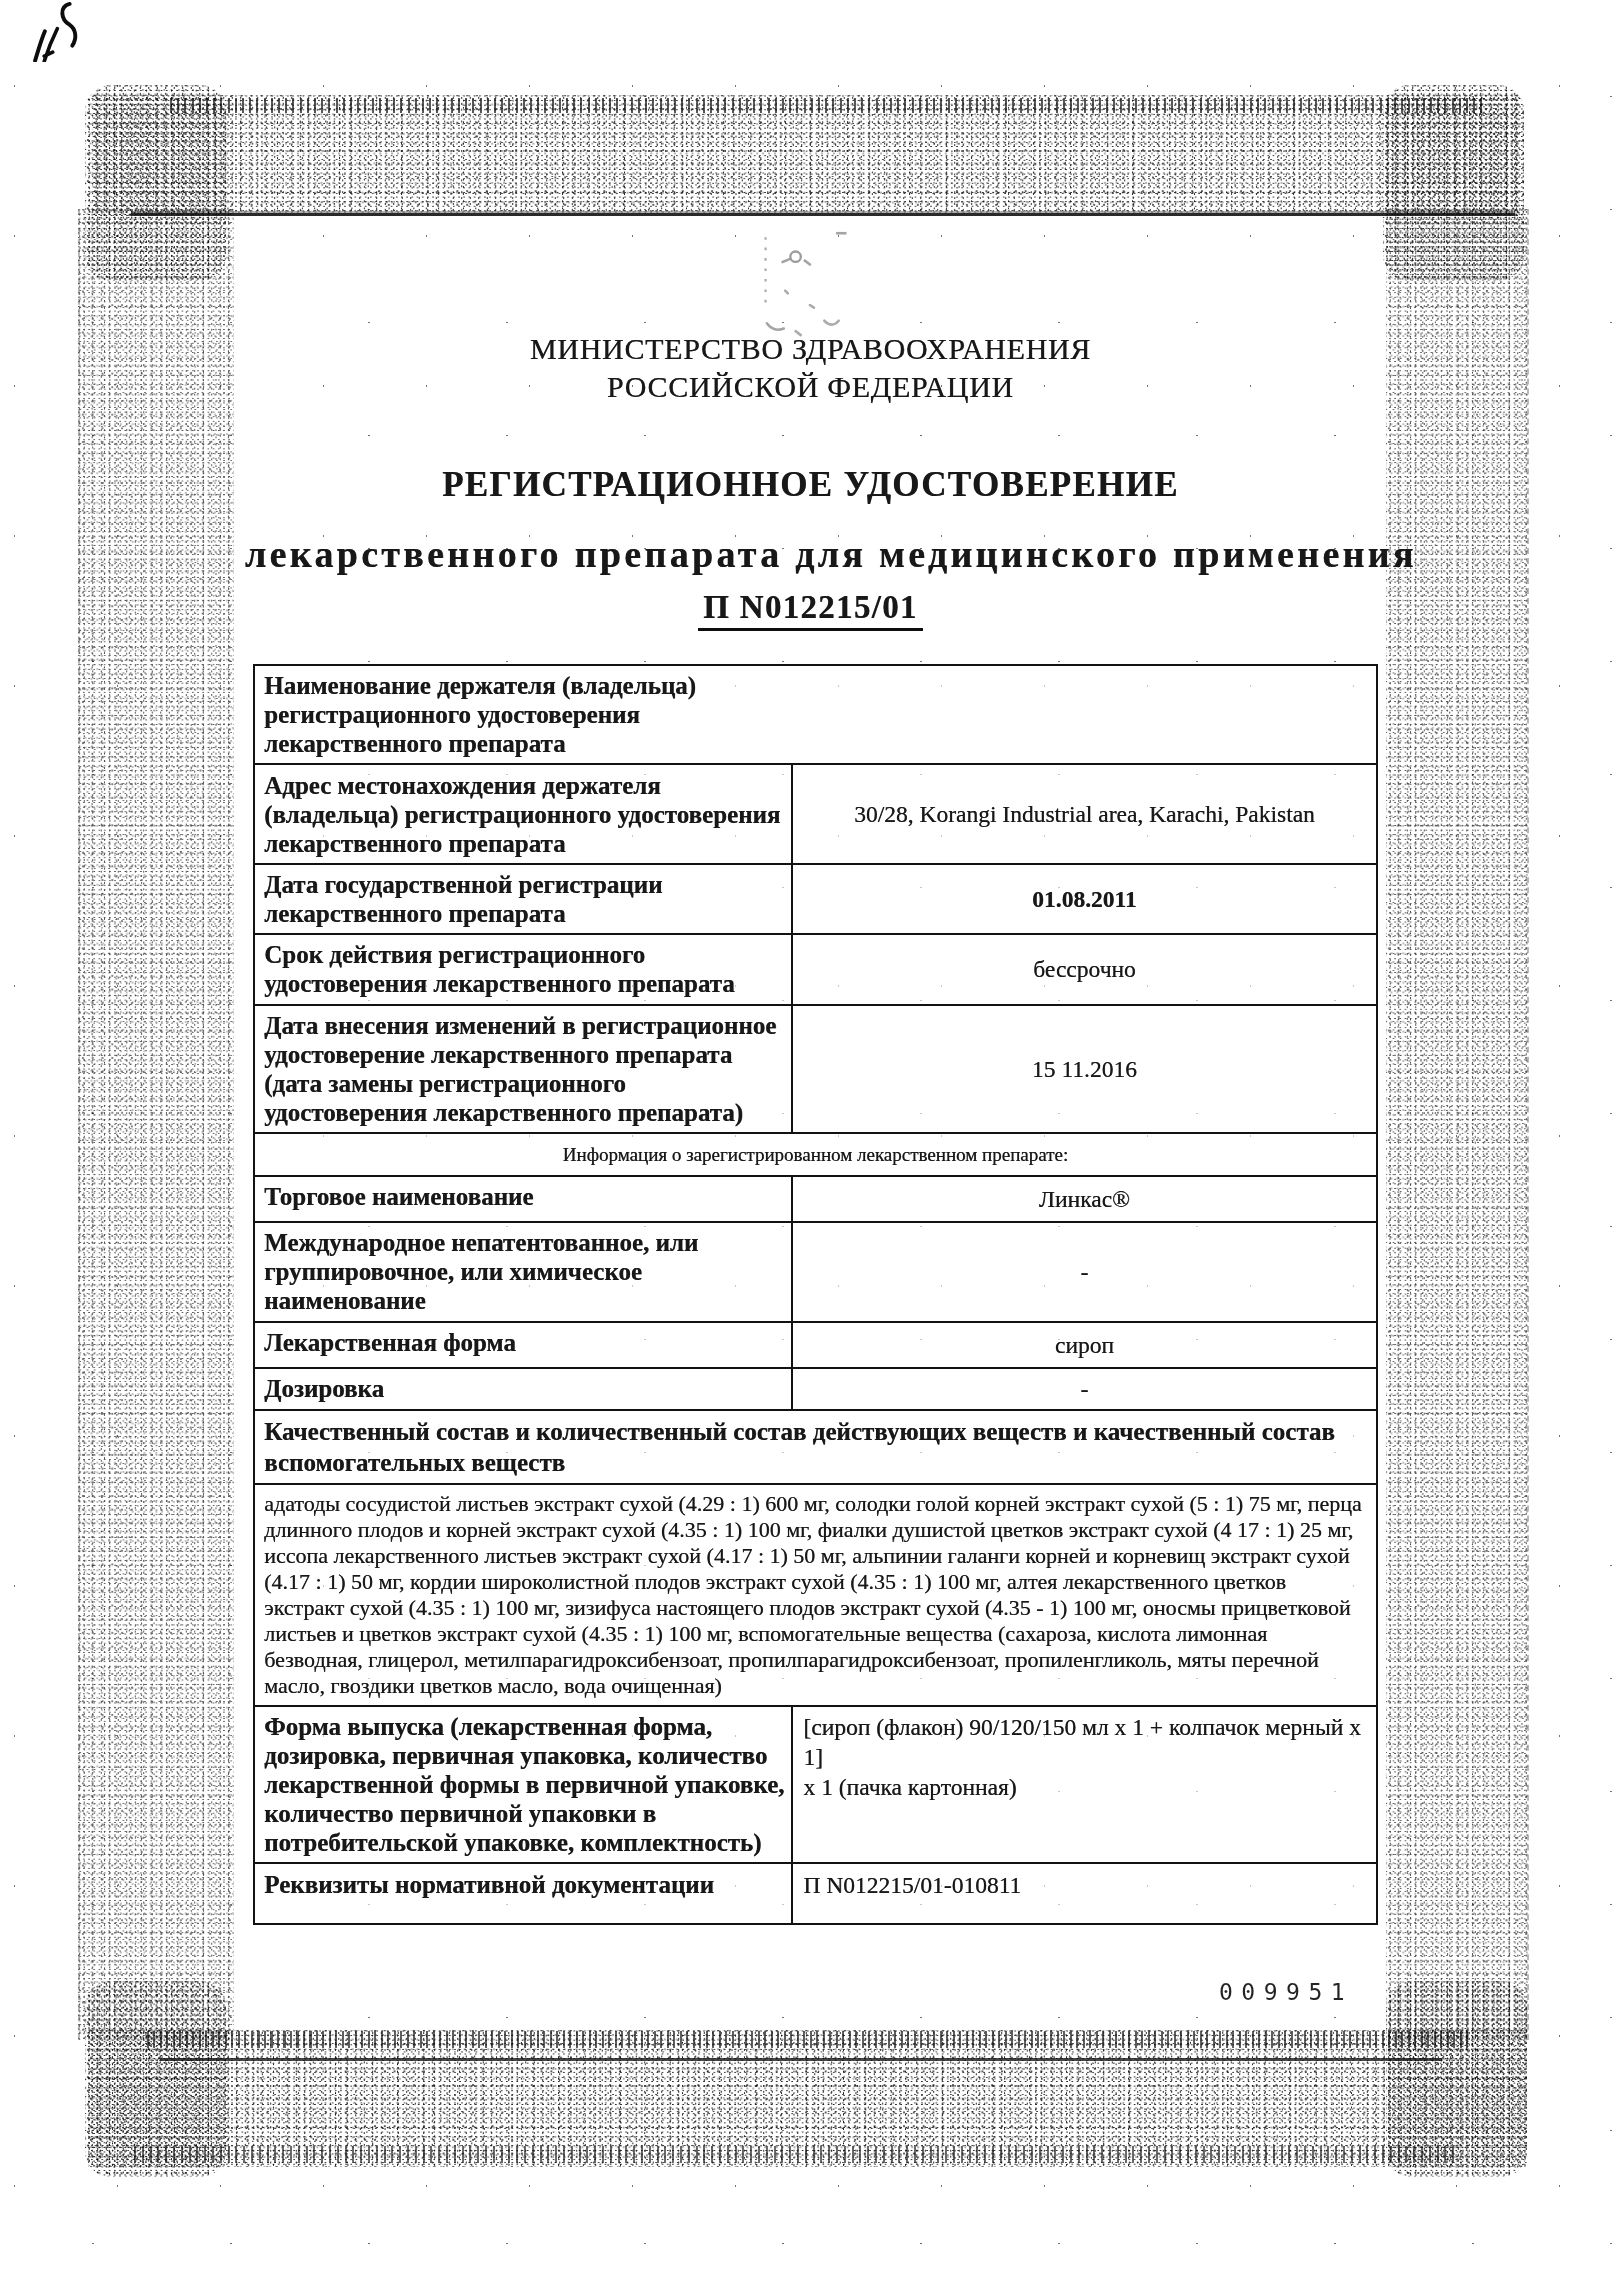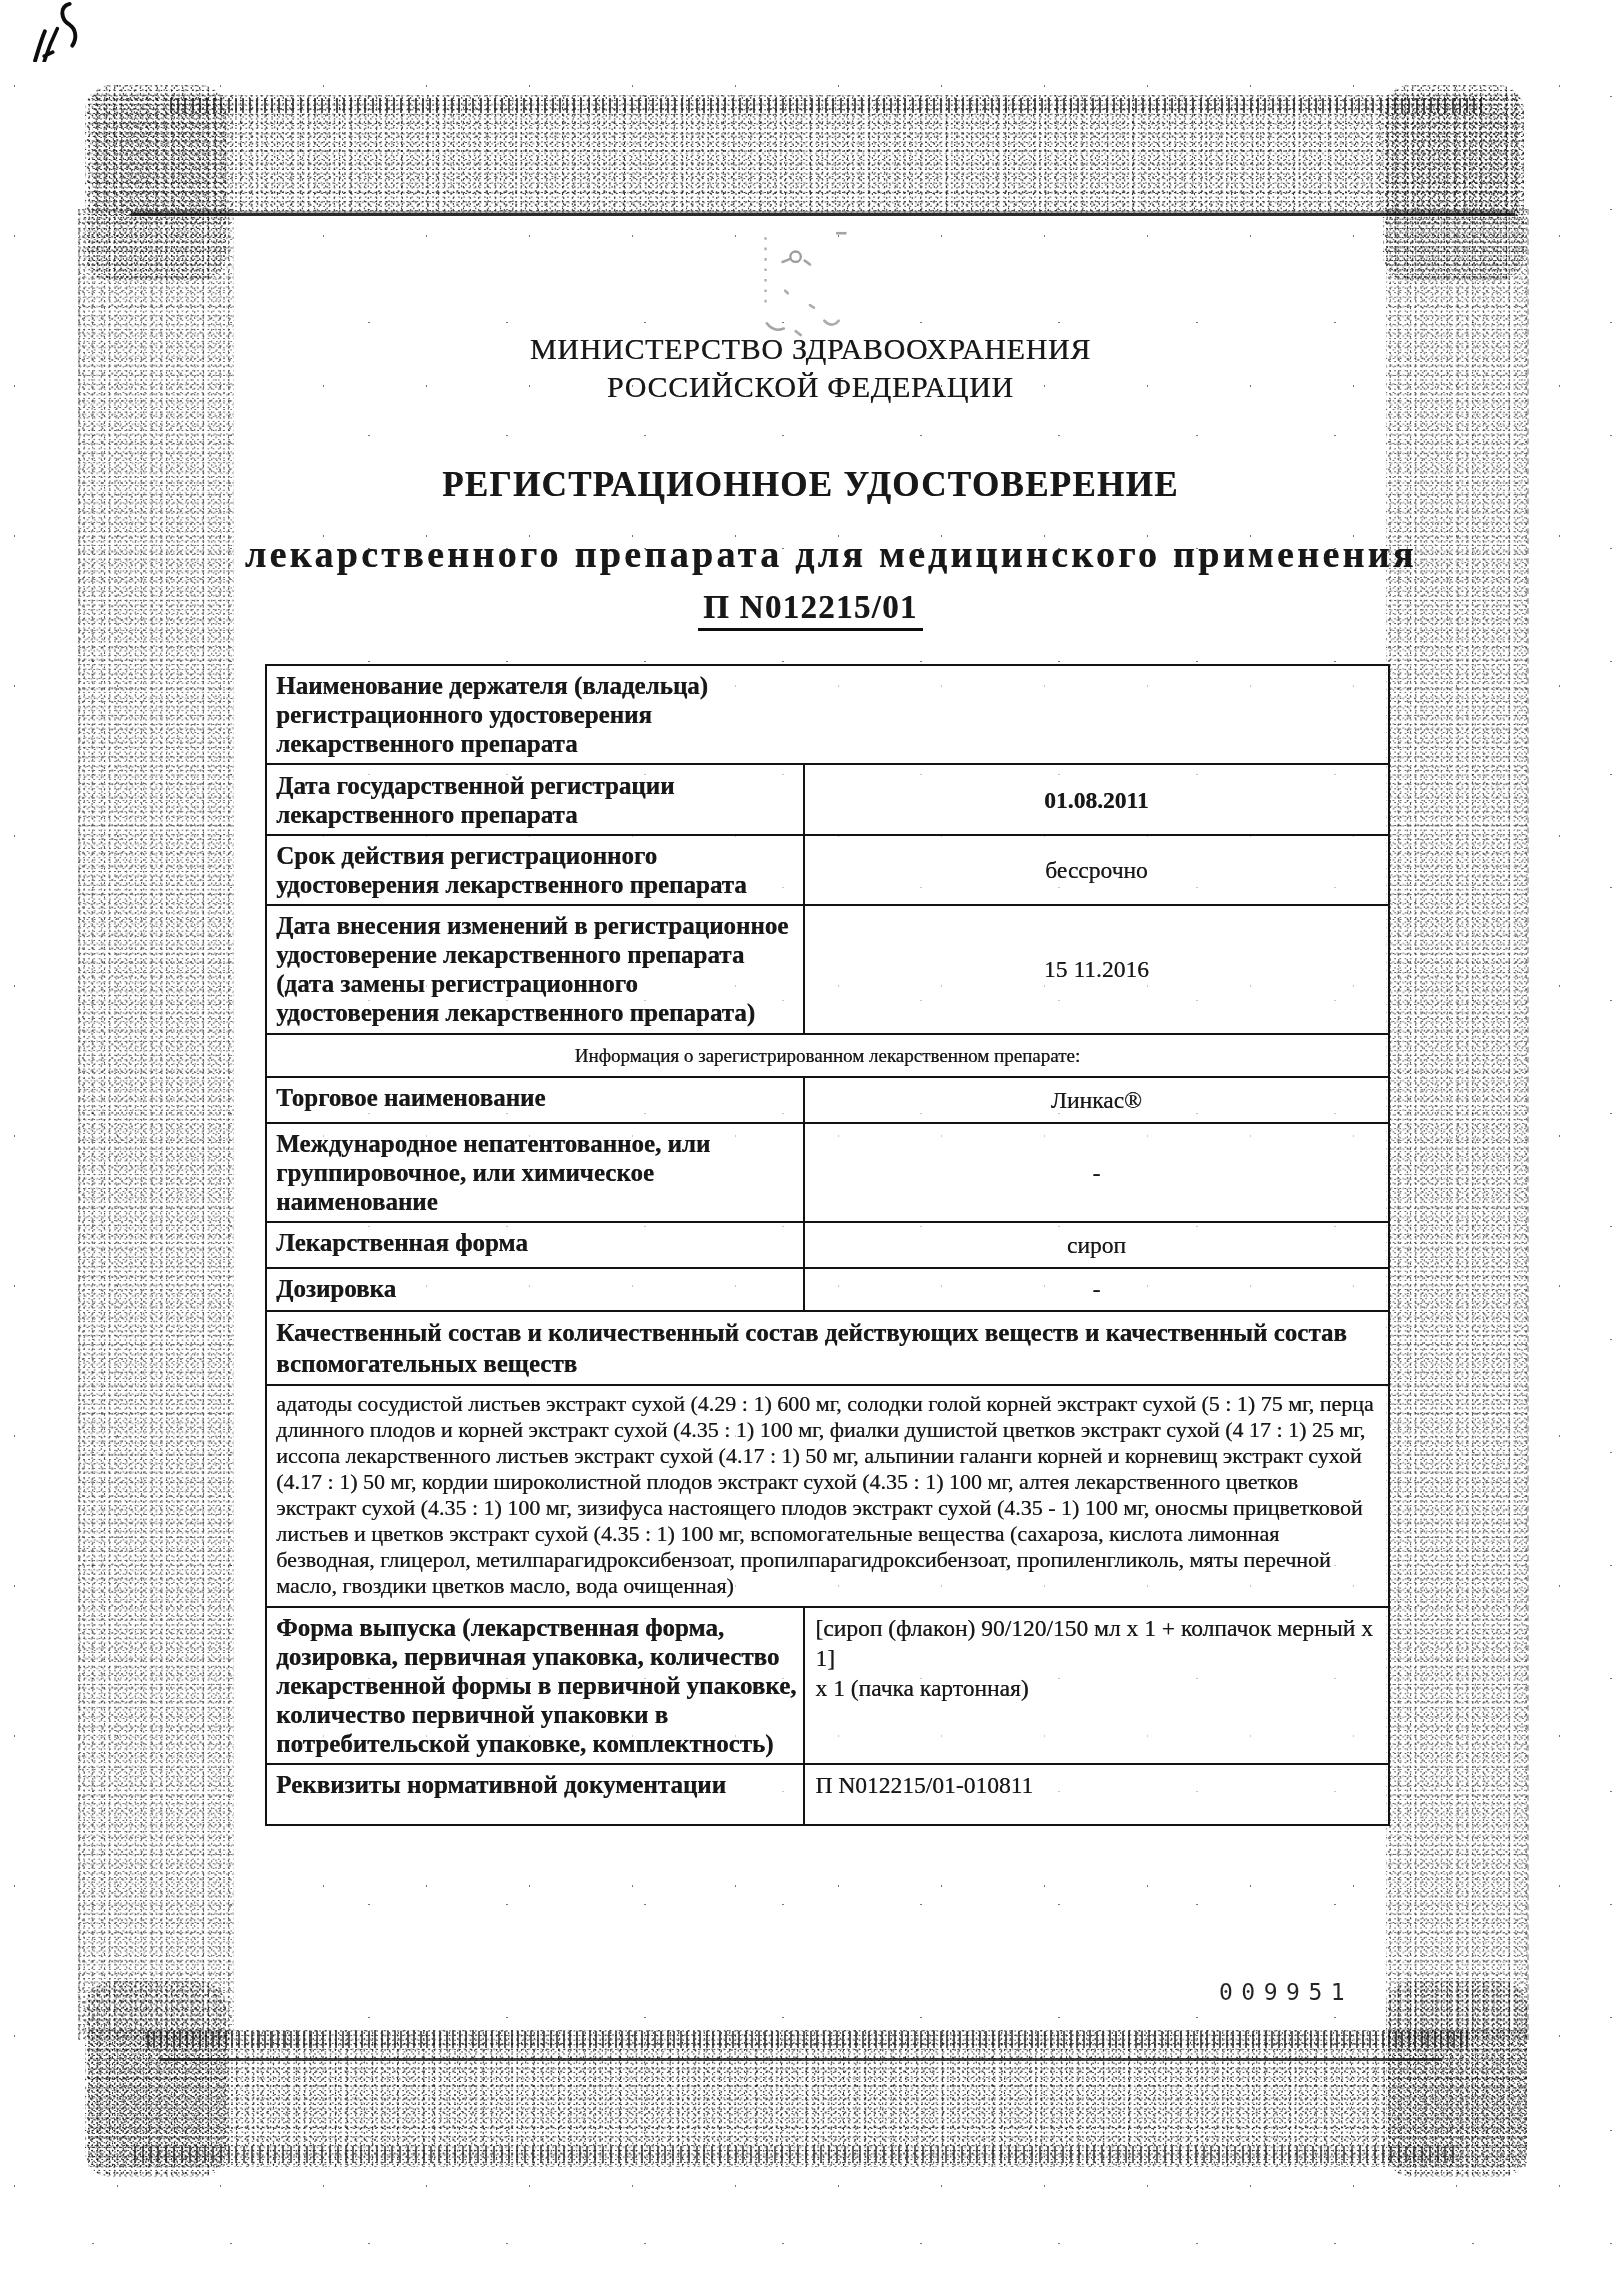--- a/index.html
+++ b/index.html
@@ -53,21 +53,21 @@
   
   .header{position:absolute;left:245px;top:330px;width:1131px;text-align:center;}
   .ministry{font-size:30px;line-height:38px;letter-spacing:0.7px;}
   .title{margin-top:55px;font-size:35px;line-height:47px;font-weight:bold;letter-spacing:1.3px;}
   .subtitle{margin-top:23.5px;font-size:38px;line-height:44px;font-weight:bold;letter-spacing:3.3px;white-space:nowrap;}
   .regnum{margin-top:13px;font-size:33px;line-height:37px;font-weight:bold;}
   .regnum span{display:inline-block;border-bottom:3.3px solid #111;padding:0 5.2px 2px 5.2px;letter-spacing:1.3px;}
   .regcap{margin-top:3.9px;font-size:19.6px;line-height:25px;letter-spacing:0.7px;}
 
   
-  .tbl{position:absolute;left:265px;top:664px;width:1121px;border:2.6px solid #151515;background:rgba(255,255,255,.6);font-family:Liberation Serif, serif;}
+  .tbl{position:absolute;left:253px;top:664px;width:1121px;border:2.6px solid #151515;background:rgba(255,255,255,.6);font-family:Liberation Serif, serif;}
   .row{display:grid;grid-template-columns:536px 1fr;}
   .row + .row{border-top:2.6px solid #151515;}
   .row.full{display:block;}
   .lbl{font-weight:bold;font-size:25px;line-height:29px;padding:5.2px 6.5px 5.2px 9.2px;}
   .val{border-left:2px solid #151515;display:flex;align-items:center;justify-content:center;
        text-align:center;font-size:23.5px;line-height:30px;padding:5.2px 10.5px;white-space:pre-line;}
   .val.bold{font-weight:bold;}
   .val.topleft{align-items:flex-start;justify-content:flex-start;text-align:left;}
   .section-center{font-size:19px;line-height:31px;text-align:center;padding:5.2px 7.8px;}
   .section-bold{font-size:25px;line-height:31px;font-weight:bold;text-align:left;padding:5.2px 9.2px;}
@@ -119,20 +119,24 @@
     <div class="subtitle rough">лекарственного препарата для медицинского применения</div>
     <div class="regnum"><span class="rough">П N012215/01</span></div>
   </div>
 
   <div class="tbl">
 
     <div class="row" style="min-height:90px;">
       <div class="lbl rough">Наименование держателя (владельца) регистрационного удостоверения лекарственного препарата</div>
     </div>
 
+    <div class="row" style="min-height:86px;">
+      <div class="lbl rough">Адрес местонахождения держателя (владельца) регистрационного удостоверения лекарственного препарата</div>
+      <div class="val rough">30/28, Korangi Industrial area, Karachi, Pakistan</div>
+    </div>
 
     <div class="row" style="min-height:63px;">
       <div class="lbl rough">Дата государственной регистрации лекарственного препарата</div>
       <div class="val bold rough">01.08.2011</div>
     </div>
 
     <div class="row" style="min-height:60px;">
       <div class="lbl rough">Срок действия регистрационного удостоверения лекарственного препарата</div>
       <div class="val rough">бессрочно</div>
     </div>

